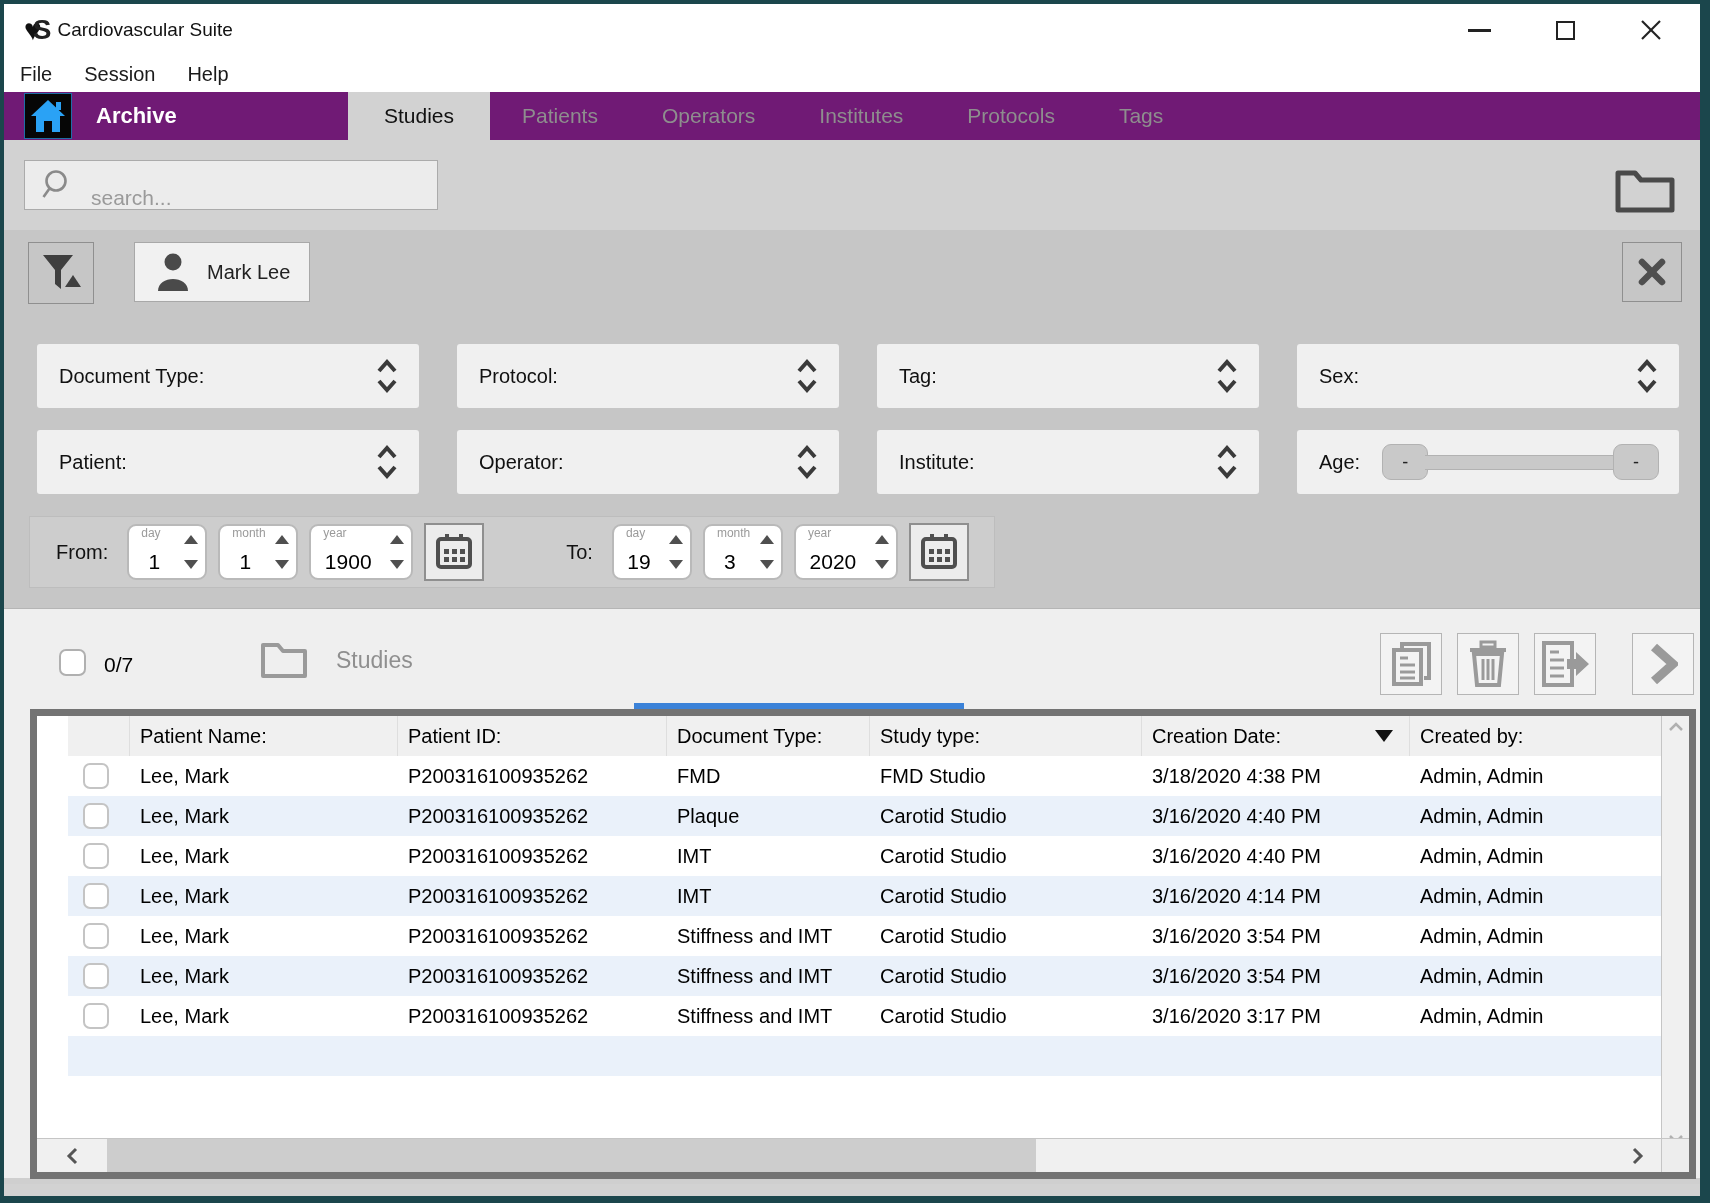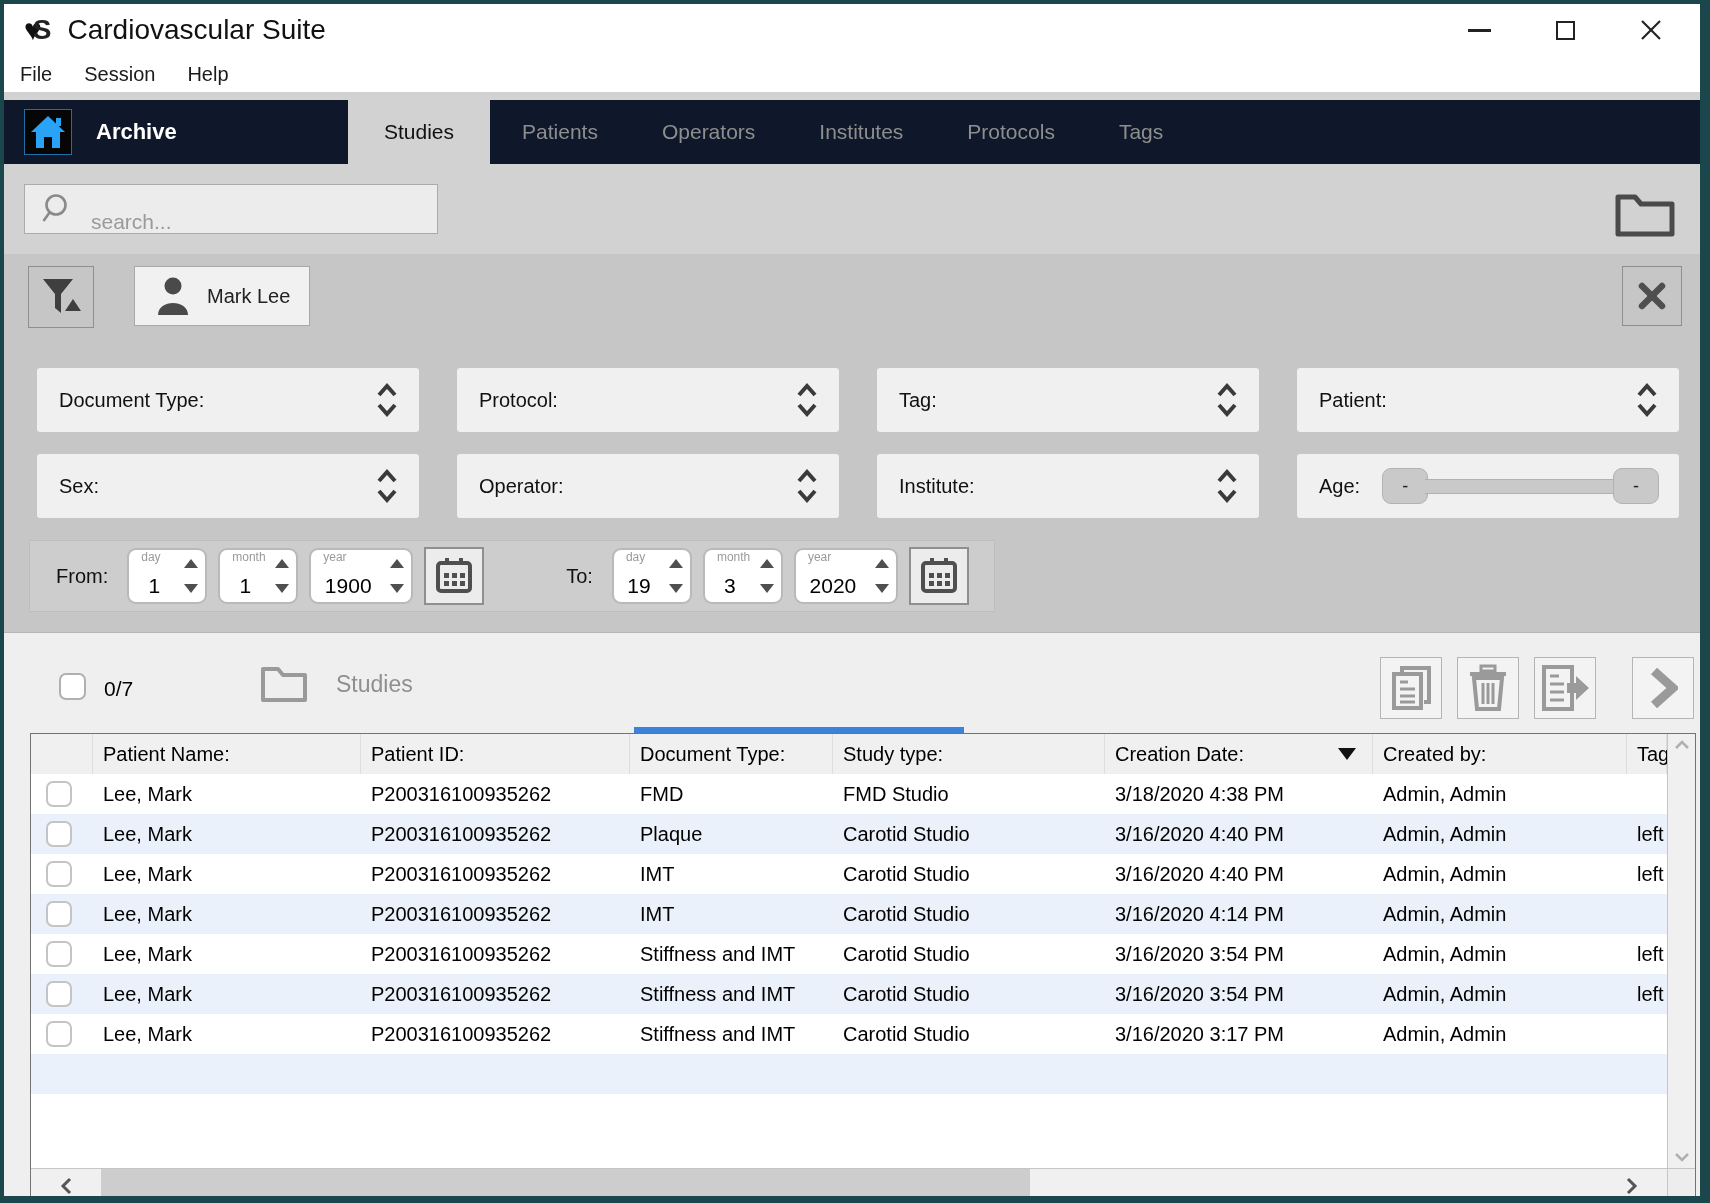--- a/index.html
+++ b/index.html
@@ -7,31 +7,31 @@
   body { font-family:"Liberation Sans", sans-serif; background:#1b464c; }
   .window { position:relative; width:1710px; height:1203px;
             border:solid #1b464c; border-width:4px 10px 7px 4px;
             background:#d2d2d2; overflow:hidden; }
 
   
   .titlebar { height:52px; background:#fff; display:flex; align-items:center; padding-left:20px; position:relative; }
   .logo { display:flex; align-items:center; }
   .logo .heart { font-size:30px; color:#111; line-height:1; }
   .logo .logo-s { font-size:28px; font-weight:bold; color:#222; margin-left:-9px; }
-  .title { font-size:28px; color:#111; margin-left:16px; }
+  .title { font-size:19px; color:#111; margin-left:6px; }
   .win-controls { position:absolute; right:36px; top:0; height:52px; display:flex; align-items:center; gap:60px; }
   .win-btn { width:26px; height:26px; display:flex; align-items:center; justify-content:center; cursor:default; }
   .min-glyph { width:23px; height:3px; background:#222; }
   .max-glyph { width:19px; height:19px; border:2px solid #222; }
 
   
   .menubar { height:36px; background:#fff; display:flex; align-items:center; gap:32px; padding-left:16px; font-size:20px; color:#1a1a1a; }
 
   
-  .navbar { height:64px; background:#0f172a; display:flex; align-items:stretch;margin-top:8px; }
+  .navbar { height:48px; background:#701a75; display:flex; align-items:stretch; }
   .home-section { width:344px; display:flex; align-items:center; gap:24px; padding-left:20px; }
   .home-btn { width:48px; height:46px; border:1px solid #1f6ea6; background:#060606; display:flex; align-items:center; justify-content:center; }
   .archive-label { color:#fff; font-size:22px; font-weight:bold; }
   .tab { display:flex; align-items:center; padding:0 32px; font-size:21px; color:#8e8e8e; }
   .tab.active { background:#d2d2d2; color:#111; padding:0 36px; }
 
   
   .search-row { height:90px; position:relative; background:#d2d2d2; }
   .search-box { position:absolute; left:20px; top:20px; width:414px; height:50px; background:#ececec; border:1px solid #ababab; display:flex; align-items:center; gap:16px; padding-left:16px; }
   .search-box input { border:none; background:transparent; outline:none; font-size:21px; color:#333; width:320px; font-family:"Liberation Sans",sans-serif;margin-top:26px; }
@@ -72,21 +72,21 @@
   .rtab.docs { left:676px; }
   .rtab .rtab-label { font-size:23px; }
   .rtab.studies .rtab-label { color:#8f8f8f; }
   .rtab.docs .rtab-label { color:#2e7cd6; }
   .tab-underline { position:absolute; left:630px; top:94px; width:330px; height:6px; background:#3b82d8; }
   .action-btns { position:absolute; right:6px; top:24px; display:flex; align-items:center; gap:15px; }
   .icon-btn { width:62px; height:62px; border:1px solid #b5b5b5; background:#f3f3f3; display:flex; align-items:center; justify-content:center; }
   .chev-gap { width:6px; }
 
   
-  .table-frame { position:absolute; left:26px; top:100px; width:1666px; height:470px; border:1px solid #737373; background:#fff; overflow:hidden; }
+  .table-frame { position:absolute; left:26px; top:100px; width:1666px; height:470px; border:7px solid #737373; background:#fff; overflow:hidden;padding-left:31px; }
   .t-header { display:flex; height:40px; background:#f0f0f0; width:1636px; align-items:center; font-size:20px; color:#000; }
   .t-header .cell { height:100%; display:flex; align-items:center; padding-left:10px; border-right:1px solid #dedede; }
   .t-header .cell.sorted { justify-content:space-between; padding-right:16px; }
   .sort-desc { width:0; height:0; border-left:9px solid transparent; border-right:9px solid transparent; border-top:12px solid #111; }
   .t-row { display:flex; height:40px; width:1636px; align-items:center; background:#fff; font-size:20px; color:#000; }
   .t-row.alt { background:#eaf1fa; }
   .t-row .cell { padding-left:10px; white-space:nowrap; overflow:hidden; }
   .row-check { margin-left:15px; width:26px; height:26px; background:#fff; border:2px solid #c4c4c4; border-radius:7px; flex:none; }
   .c0{width:62px; flex:none;} .c1{width:268px; flex:none;} .c2{width:269px; flex:none;} .c3{width:203px; flex:none;}
   .c4{width:272px; flex:none;} .c5{width:268px; flex:none;} .c6{width:254px; flex:none;} .c7{width:40px; flex:none;}
@@ -219,28 +219,28 @@
           </svg>
       </div>
       <div class="dd">
         <span>Tag:</span>
         <svg width="24" height="36" viewBox="0 0 24 36">
             <polyline points="4,13 12,4 20,13" fill="none" stroke="#3a3a3a" stroke-width="4"></polyline>
             <polyline points="4,23 12,32 20,23" fill="none" stroke="#3a3a3a" stroke-width="4"></polyline>
           </svg>
       </div>
       <div class="dd">
+        <span>Sex:</span>
+        <svg width="24" height="36" viewBox="0 0 24 36">
+            <polyline points="4,13 12,4 20,13" fill="none" stroke="#3a3a3a" stroke-width="4"></polyline>
+            <polyline points="4,23 12,32 20,23" fill="none" stroke="#3a3a3a" stroke-width="4"></polyline>
+          </svg>
+      </div>
+      <div class="dd">
         <span>Patient:</span>
-        <svg width="24" height="36" viewBox="0 0 24 36">
-            <polyline points="4,13 12,4 20,13" fill="none" stroke="#3a3a3a" stroke-width="4"></polyline>
-            <polyline points="4,23 12,32 20,23" fill="none" stroke="#3a3a3a" stroke-width="4"></polyline>
-          </svg>
-      </div>
-      <div class="dd">
-        <span>Sex:</span>
         <svg width="24" height="36" viewBox="0 0 24 36">
             <polyline points="4,13 12,4 20,13" fill="none" stroke="#3a3a3a" stroke-width="4"></polyline>
             <polyline points="4,23 12,32 20,23" fill="none" stroke="#3a3a3a" stroke-width="4"></polyline>
           </svg>
       </div>
       <div class="dd">
         <span>Operator:</span>
         <svg width="24" height="36" viewBox="0 0 24 36">
             <polyline points="4,13 12,4 20,13" fill="none" stroke="#3a3a3a" stroke-width="4"></polyline>
             <polyline points="4,23 12,32 20,23" fill="none" stroke="#3a3a3a" stroke-width="4"></polyline>

